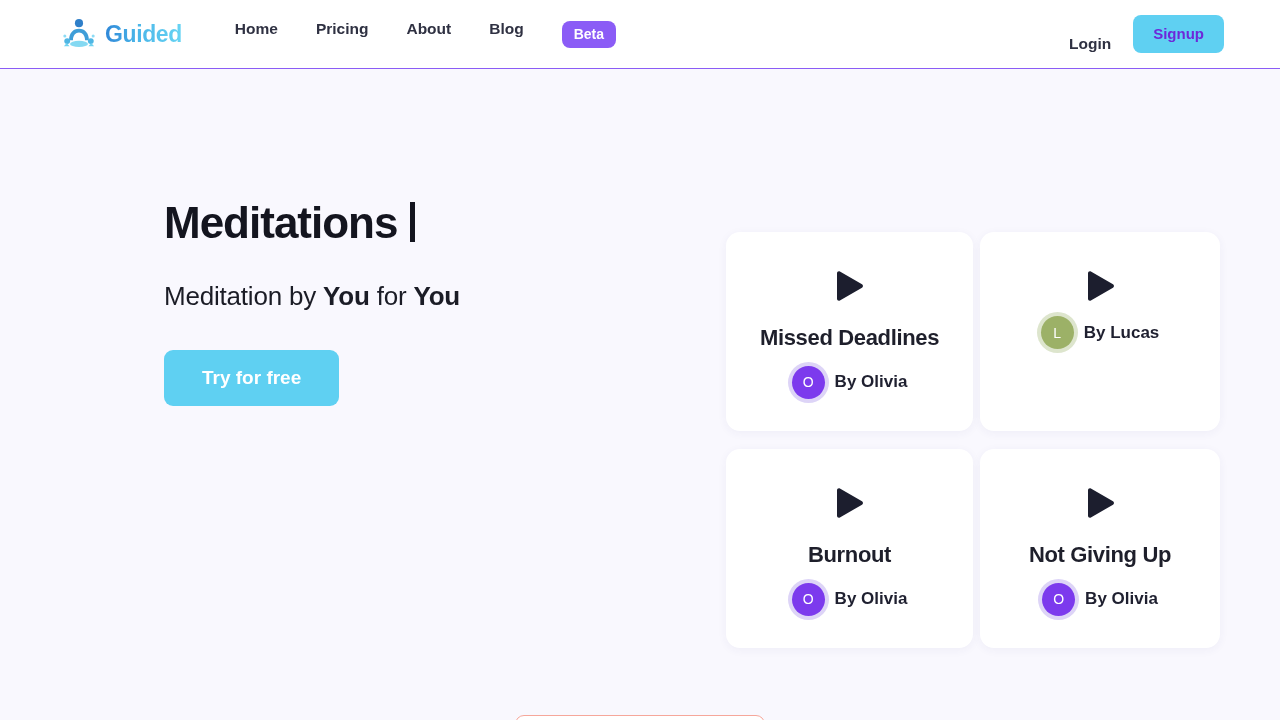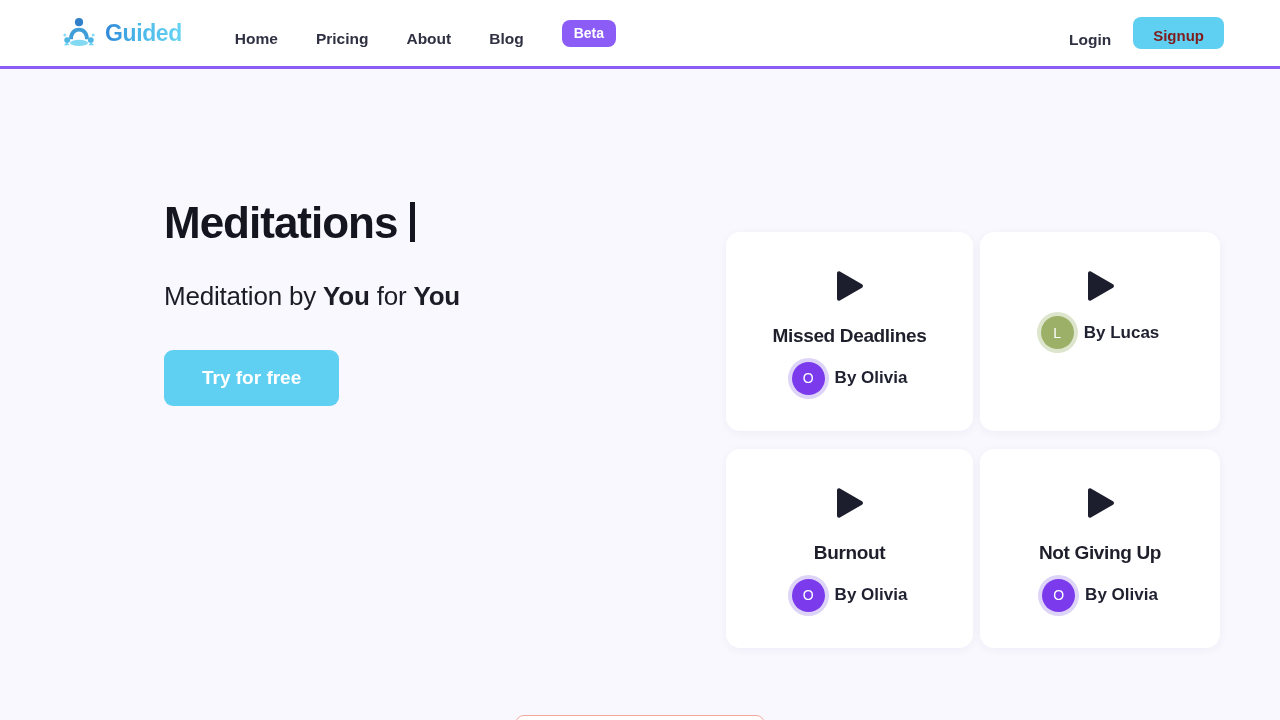--- a/index.html
+++ b/index.html
@@ -7,54 +7,54 @@
     width:1280px; height:720px;
     background:#f9f8fe;
     font-family:"Liberation Sans", sans-serif;
     overflow:hidden;
   }
 
   
   .navbar{
     height:69px; width:100%;
     background:#ffffff;
-    border-bottom:3px solid #8b5cf6;
+    border-bottom:1px solid #8b5cf6;
     display:flex; align-items:center;
     padding:0 56px 0 60px;
   }
   .brand{ display:flex; align-items:center; gap:7px; margin-right:34px; }
   .brand-mark{ width:38px; height:34px; display:block; }
   .brand-name{
     font-size:23px; font-weight:700; letter-spacing:-0.4px;
     background:linear-gradient(90deg,#2f87d8 0%, #49b4e8 40%, #67d4f3 100%);
     -webkit-background-clip:text; background-clip:text; color:transparent;
   }
-  .nav-links{ display:flex; align-items:flex-end; gap:0; }
+  .nav-links{ display:flex; align-items:flex-start; gap:0; }
   .nav-link{
     font-size:15.5px; font-weight:700; color:#2f3142;
     text-decoration:none; padding:0 19px; line-height:1;
     cursor:pointer; white-space:nowrap;
   }
   .beta-badge{
     margin-left:19px;
     background:#8b5cf6; color:#ffffff;
     font-size:14px; font-weight:700;
     padding:6px 12px 7px; border-radius:8px; line-height:1;
     cursor:pointer;
   }
   .nav-right{ margin-left:auto; display:flex; align-items:flex-end; gap:0; }
   .login-link{
     font-size:15.5px; font-weight:700; color:#2f3142;
     text-decoration:none; padding:0 22px; cursor:pointer;
   }
   .signup-btn{
-    background:#5fd0f2; color:#7f1d1d;
+    background:#5fd0f2; color:#6d28d9;
     font-size:15px; font-weight:700;
     border:none; border-radius:8px;
-    padding:10px 20px 5px; cursor:pointer;
+    padding:10px 20px 11px; cursor:pointer;
     font-family:"Liberation Sans", sans-serif;
   }
 
   
   .hero{
     display:flex; padding:0 60px 0 104px;
     align-items:flex-start;
   }
   .hero-left{ width:560px; padding-top:130px; padding-left:60px; }
   .hero-title{
@@ -100,21 +100,21 @@
     box-shadow:0 2px 10px rgba(60,55,120,0.055);
     height:199px;
     display:flex; flex-direction:column;
     align-items:center;
     padding-top:38px;
     cursor:pointer;
   }
   .play-icon{ display:block; }
   .card-title{
     margin-top:22px;
-    font-size:19px; font-weight:700;
+    font-size:22px; font-weight:700;
     color:#1e1f2b; text-align:center;
     letter-spacing:-0.35px; line-height:1.25;
     max-width:190px;
   }
   .card-author{
     margin-top:14px;
     display:flex; align-items:center; gap:10px;
   }
   .avatar{
     width:33px; height:33px; border-radius:50%;

